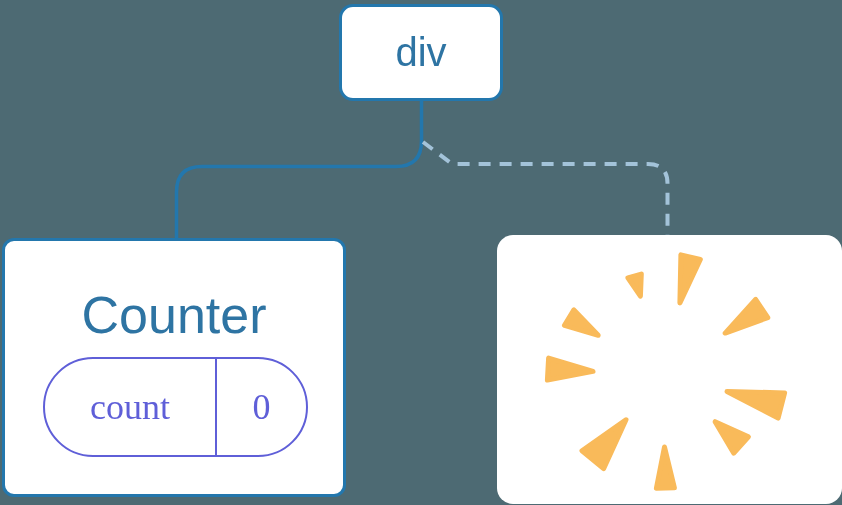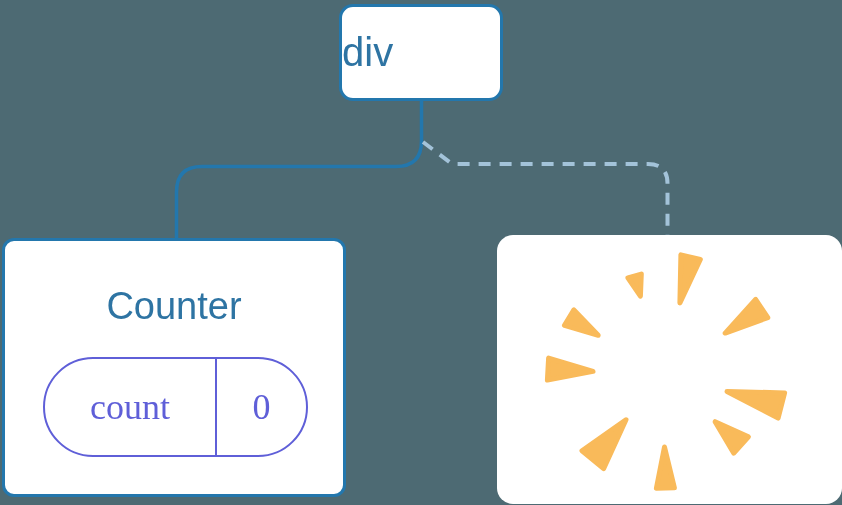--- a/index.html
+++ b/index.html
@@ -37,20 +37,21 @@
     left: 339px;
     top: 4px;
     width: 164px;
     height: 97px;
     box-sizing: border-box;
     background: var(--color-card, #FFFFFF);
     border: 3px solid var(--color-blue, #2377AD);
     border-radius: 14px;
     display: flex;
     align-items: center;
+    justify-content: center;
     font-size: 40px;
     font-weight: 500;
     color: var(--color-blue-text, #2E74A3);
   }
   .counter-card {
     position: absolute;
     left: 2px;
     top: 238px;
     width: 344px;
     height: 259px;
@@ -58,21 +59,21 @@
     background: var(--color-card, #FFFFFF);
     border: 3px solid var(--color-blue, #2377AD);
     border-radius: 12px;
   }
   .counter-title {
     position: absolute;
     top: 44px;
     left: 0;
     width: 100%;
     text-align: center;
-    font-size: 38px;
+    font-size: 52px;
     font-weight: 500;
     color: var(--color-blue-text, #2E74A3);
   }
   .state-pill {
     position: absolute;
     left: 38px;
     top: 116px;
     width: 265px;
     height: 100px;
     box-sizing: border-box;

